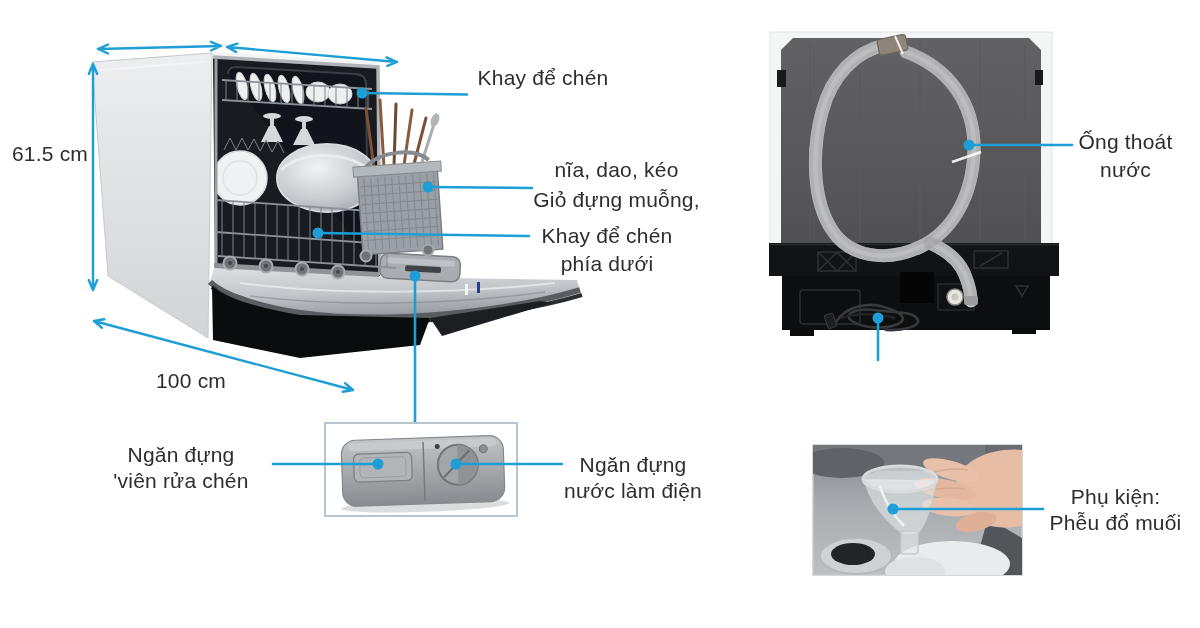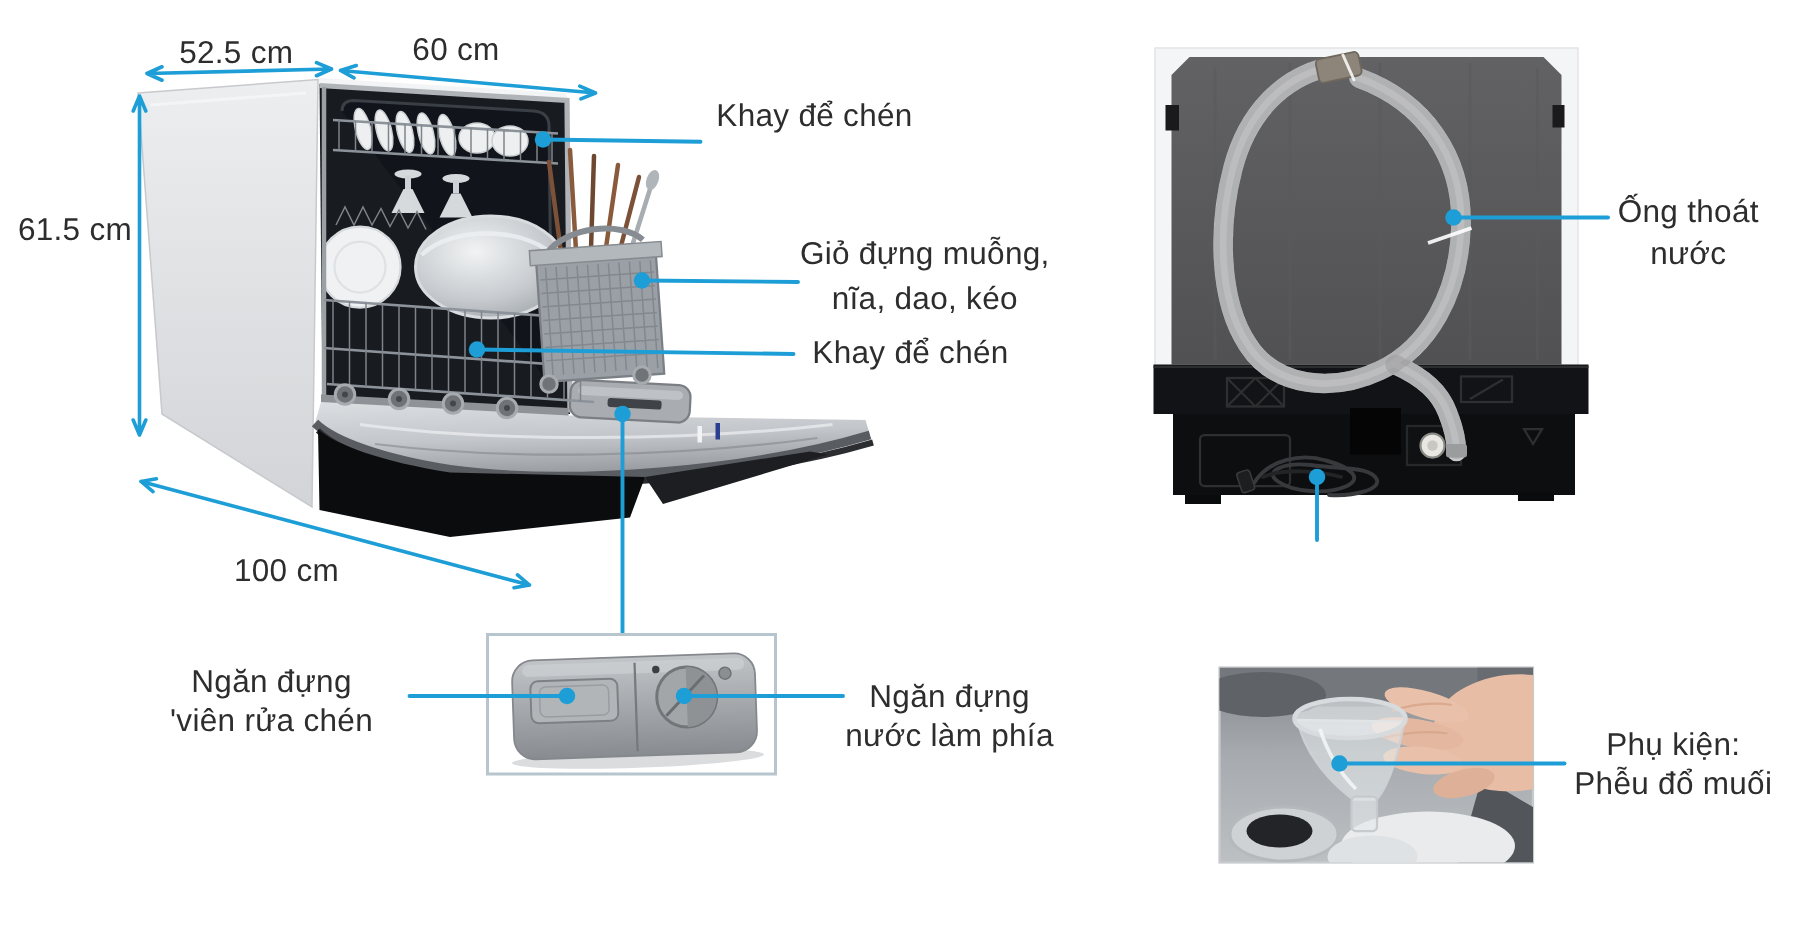--- a/index.html
+++ b/index.html
@@ -295,42 +295,41 @@
         <rect x="901" y="531" width="17" height="23" rx="3" fill="#e5e9eb" fill-opacity="0.6" stroke="#c6cacd" stroke-width="1.5"></rect>
         <ellipse cx="900" cy="479" rx="37" ry="13" fill="#eef1f3" fill-opacity="0.6" stroke="#d8dbde" stroke-width="3"></ellipse>
         <path d="M880,486 C886,505 896,518 904,526" stroke="#f5f7f8" stroke-width="2.5" fill="none" opacity="0.85"></path>
       </g>
     </g>
     <line class="acc-line" x1="893" y1="509" x2="1043" y2="509"></line>
     <circle class="acc-dot" cx="893" cy="509" r="5.5"></circle>
   </g>
 </svg>
 
-<div class="lbl" style="left:95px;top:22px;width:125px;"><span>52.5 cm</span></div>
-<div class="lbl" style="left:244px;top:20px;width:120px;"><span>60 cm</span></div>
 <div class="lbl" style="left:5px;top:140px;width:90px;"><span>61.5 cm</span></div>
 <div class="lbl" style="left:141px;top:367px;width:100px;"><span>100 cm</span></div>
 
 <div class="lbl" style="left:458px;top:64px;width:170px;">
   <div>Khay để chén</div>
 </div>
 <div class="lbl" style="left:519px;top:155px;width:195px;line-height:30px;">
+  <div>nĩa, dao, kéo</div>
   <div>Giỏ đựng muỗng,</div>
-  <div>nĩa, dao, kéo</div>
 </div>
 <div class="lbl" style="left:517px;top:222px;width:180px;">
   <div>Khay để chén</div>
+  <div>phía dưới</div>
 </div>
 <div class="lbl tight" style="left:86px;top:442px;width:190px;">
   <div>Ngăn đựng</div>
   <div>'viên rửa chén</div>
 </div>
 <div class="lbl tight" style="left:543px;top:452px;width:180px;">
   <div>Ngăn đựng</div>
-  <div>nước làm phía</div>
+  <div>nước làm điện</div>
 </div>
 
 <div class="lbl" style="left:1048px;top:128px;width:155px;">
   <div>Ống thoát</div>
   <div>nước</div>
 </div>
 <div class="lbl tight" style="left:806px;top:365px;width:155px;">
 </div>
 
 <div class="lbl tight" style="left:1028px;top:484px;width:175px;">

